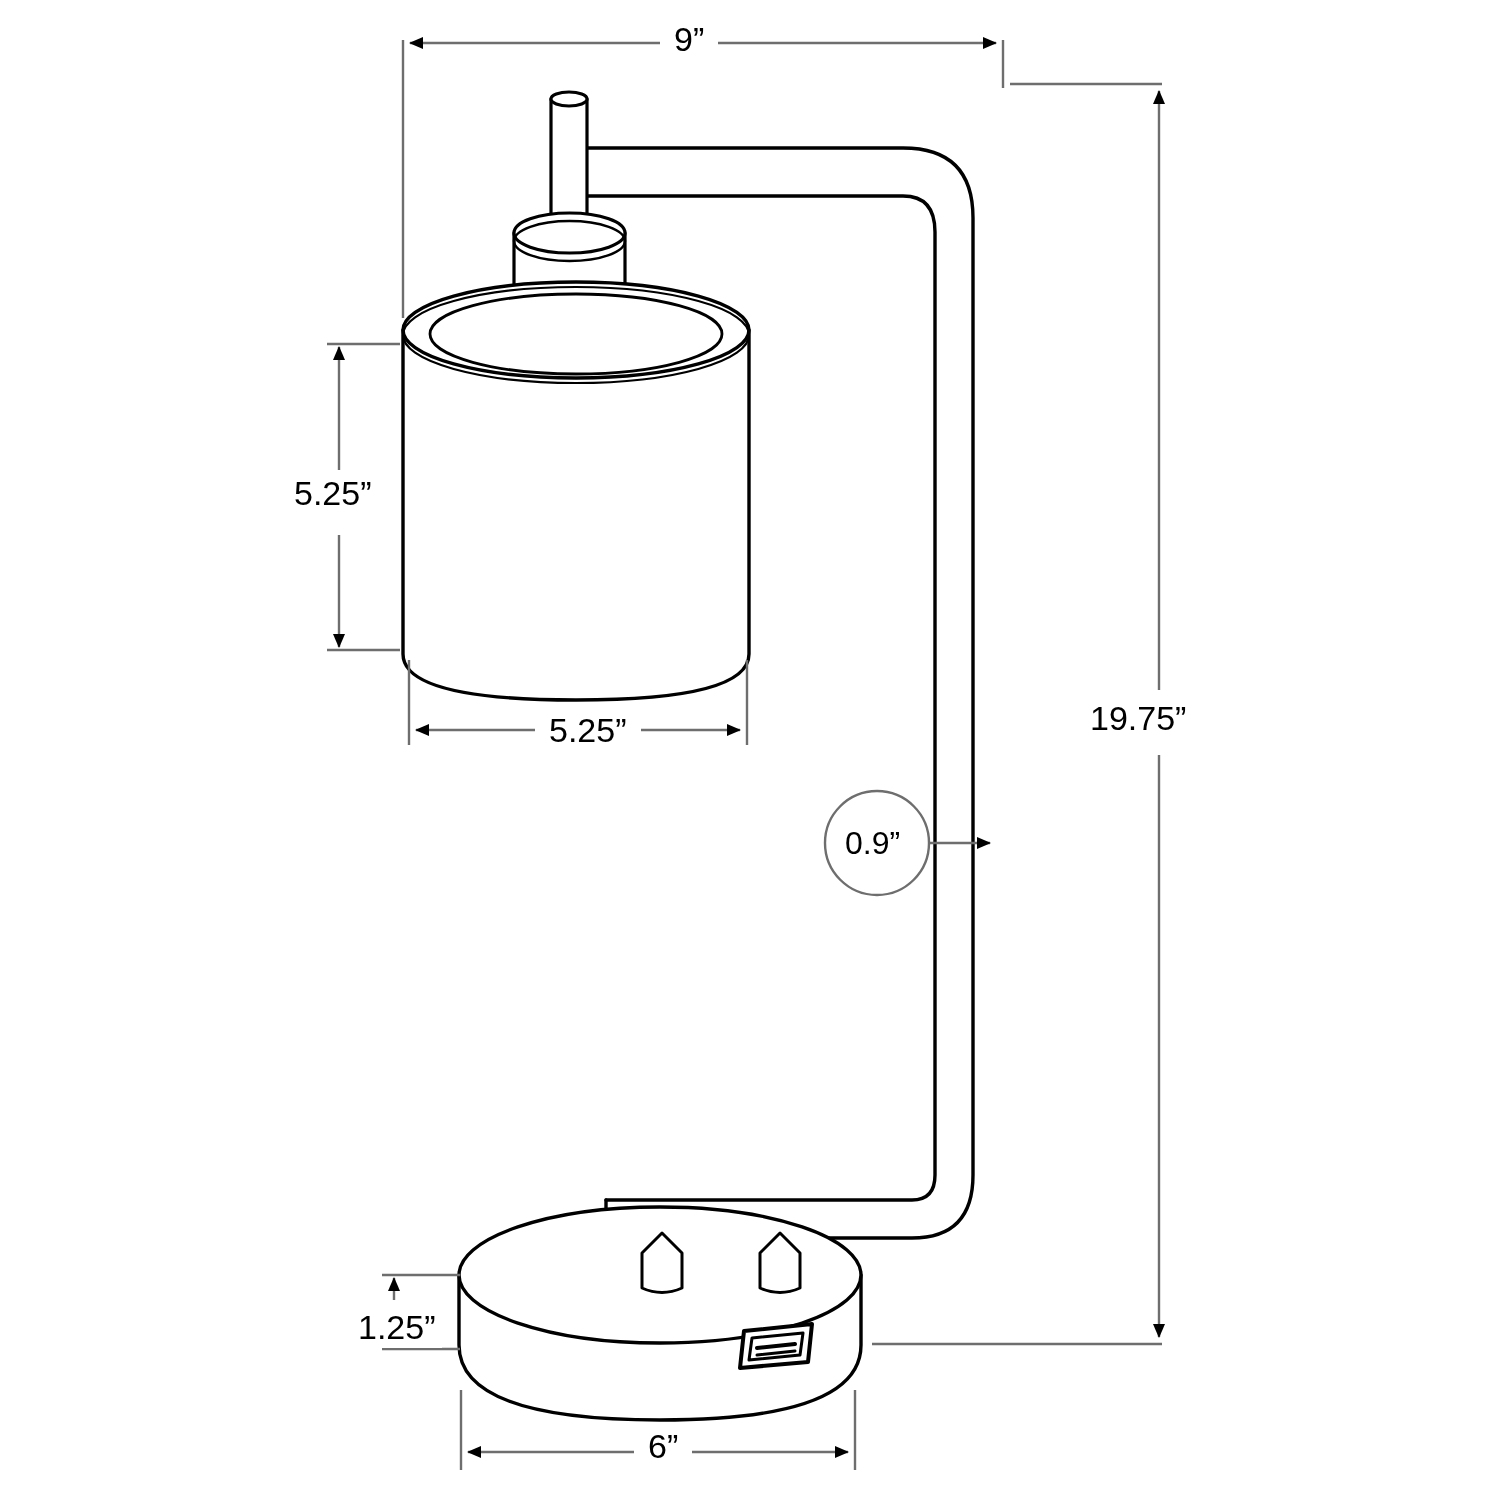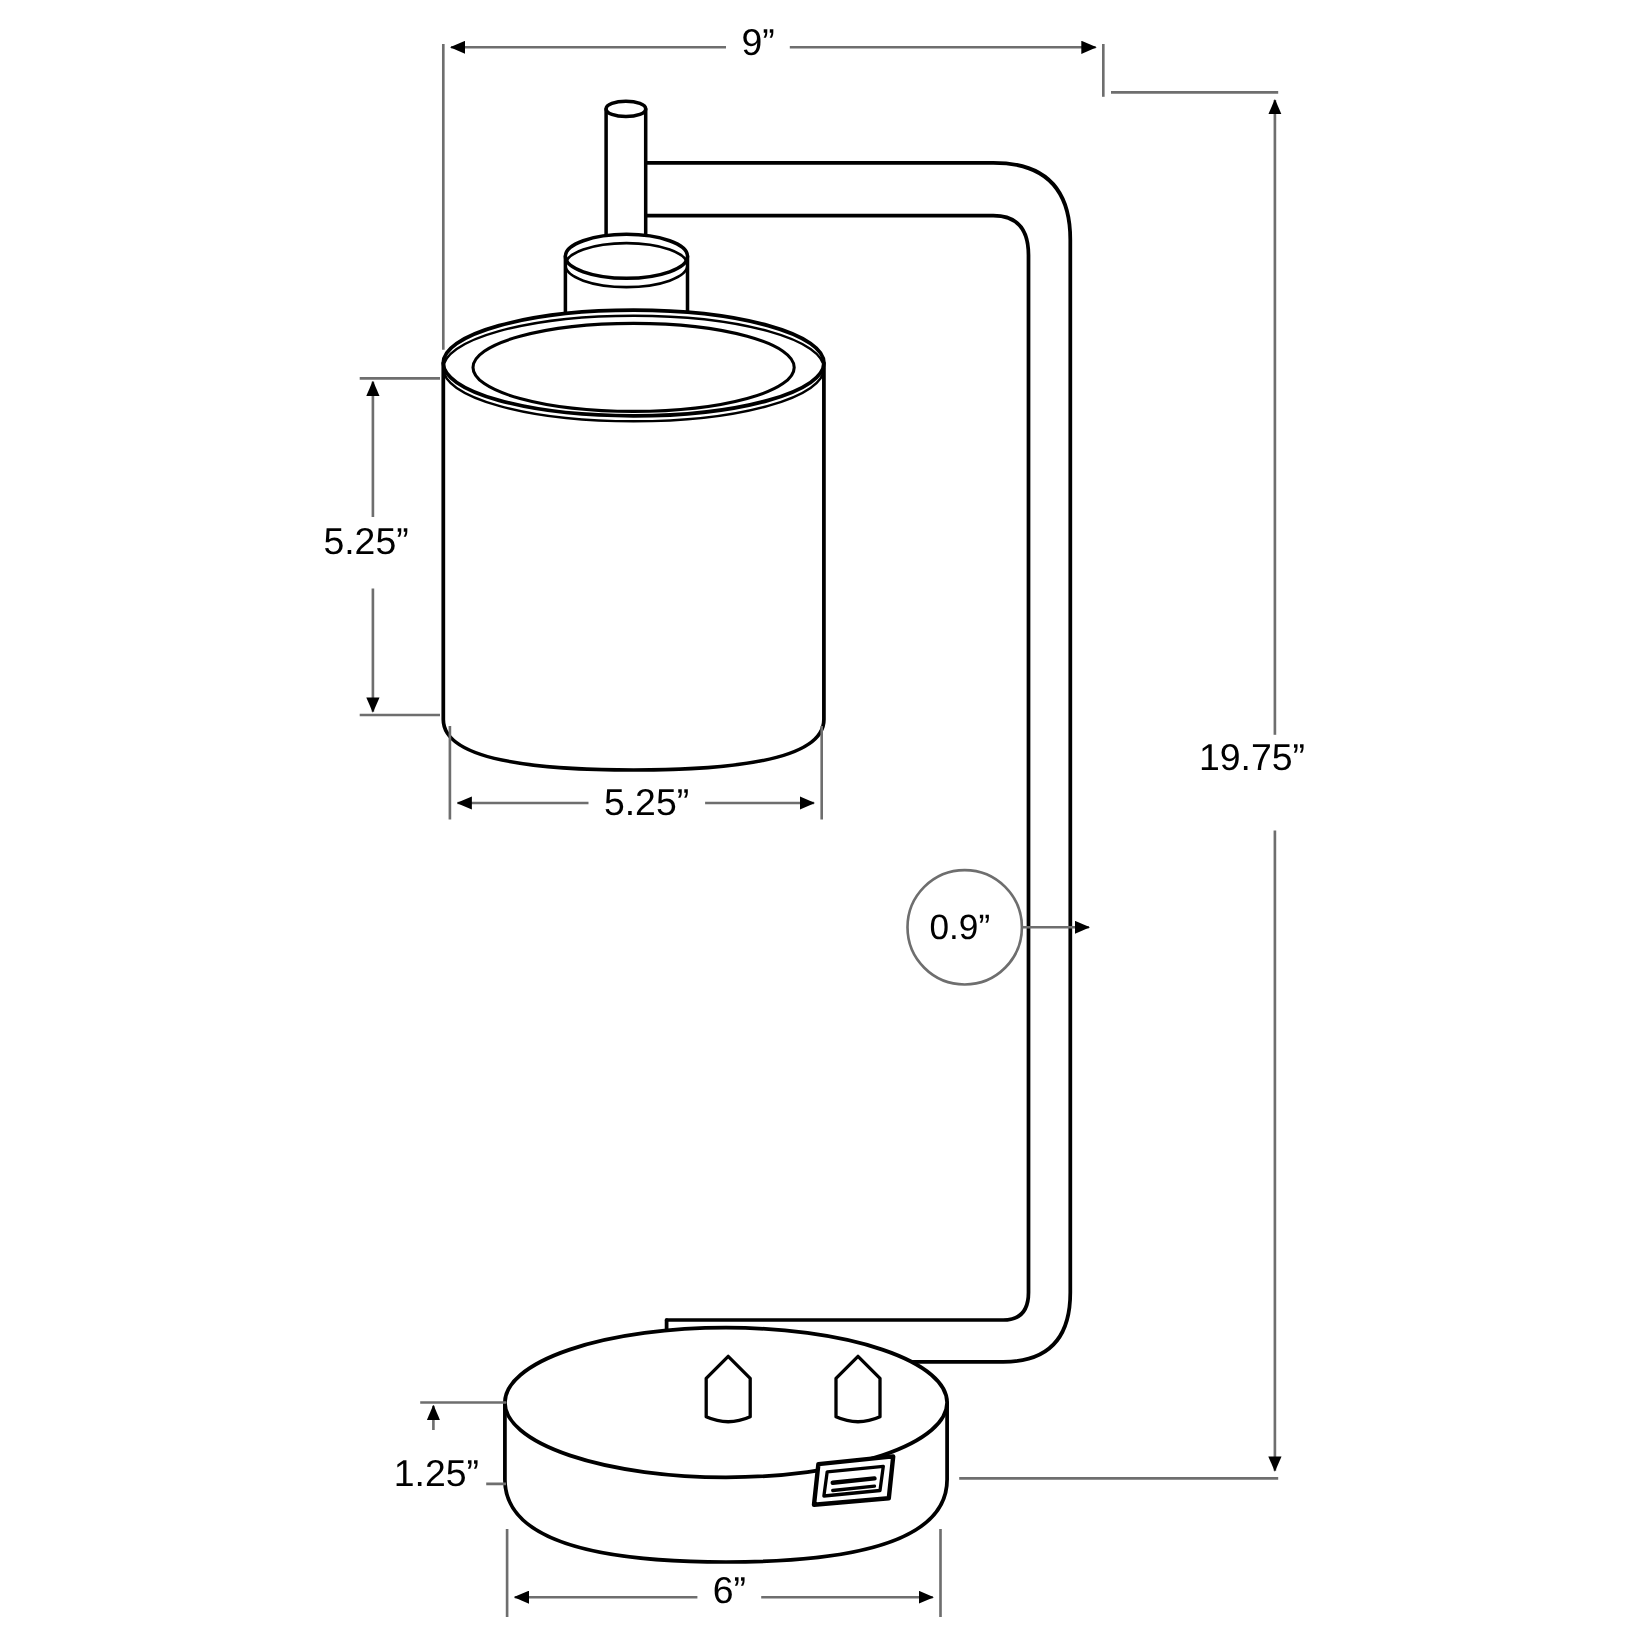--- a/index.html
+++ b/index.html
@@ -46,36 +46,35 @@
     padding: 4px 6px;
   }
   #label-shade-width {
     left: 535px;
     top: 713px;
     font-size: 34px;
     padding: 0 14px;
   }
   #label-total-height {
     left: 1082px;
-    top: 668px;
+    top: 697px;
     font-size: 34px;
     padding: 4px 8px;
   }
   #label-rod-dia {
     left: 845px;
     top: 827px;
     font-size: 32px;
     background: transparent;
   }
   #label-base-height {
     left: 352px;
     top: 1306px;
     font-size: 34px;
     padding: 4px 6px;
-    margin-top: 13px;
   }
   #label-base-width {
     left: 634px;
     top: 1429px;
     font-size: 34px;
     padding: 0 14px;
   }
 </style>
 </head>
 <body>

